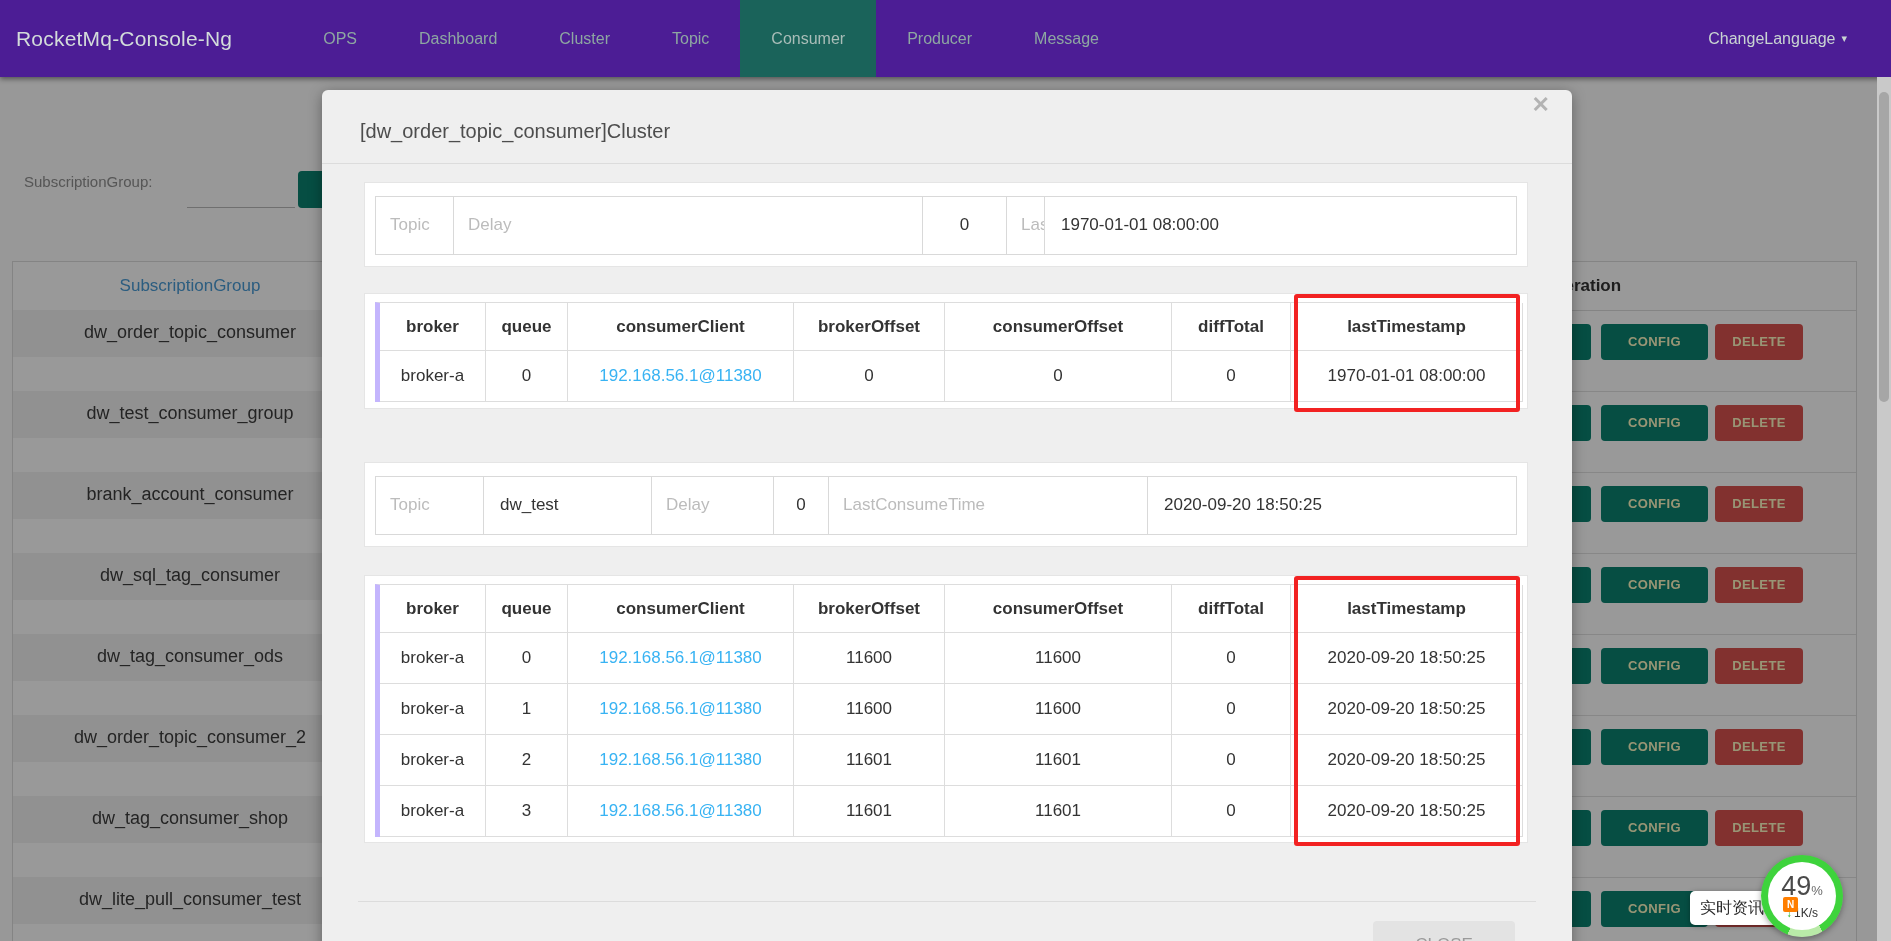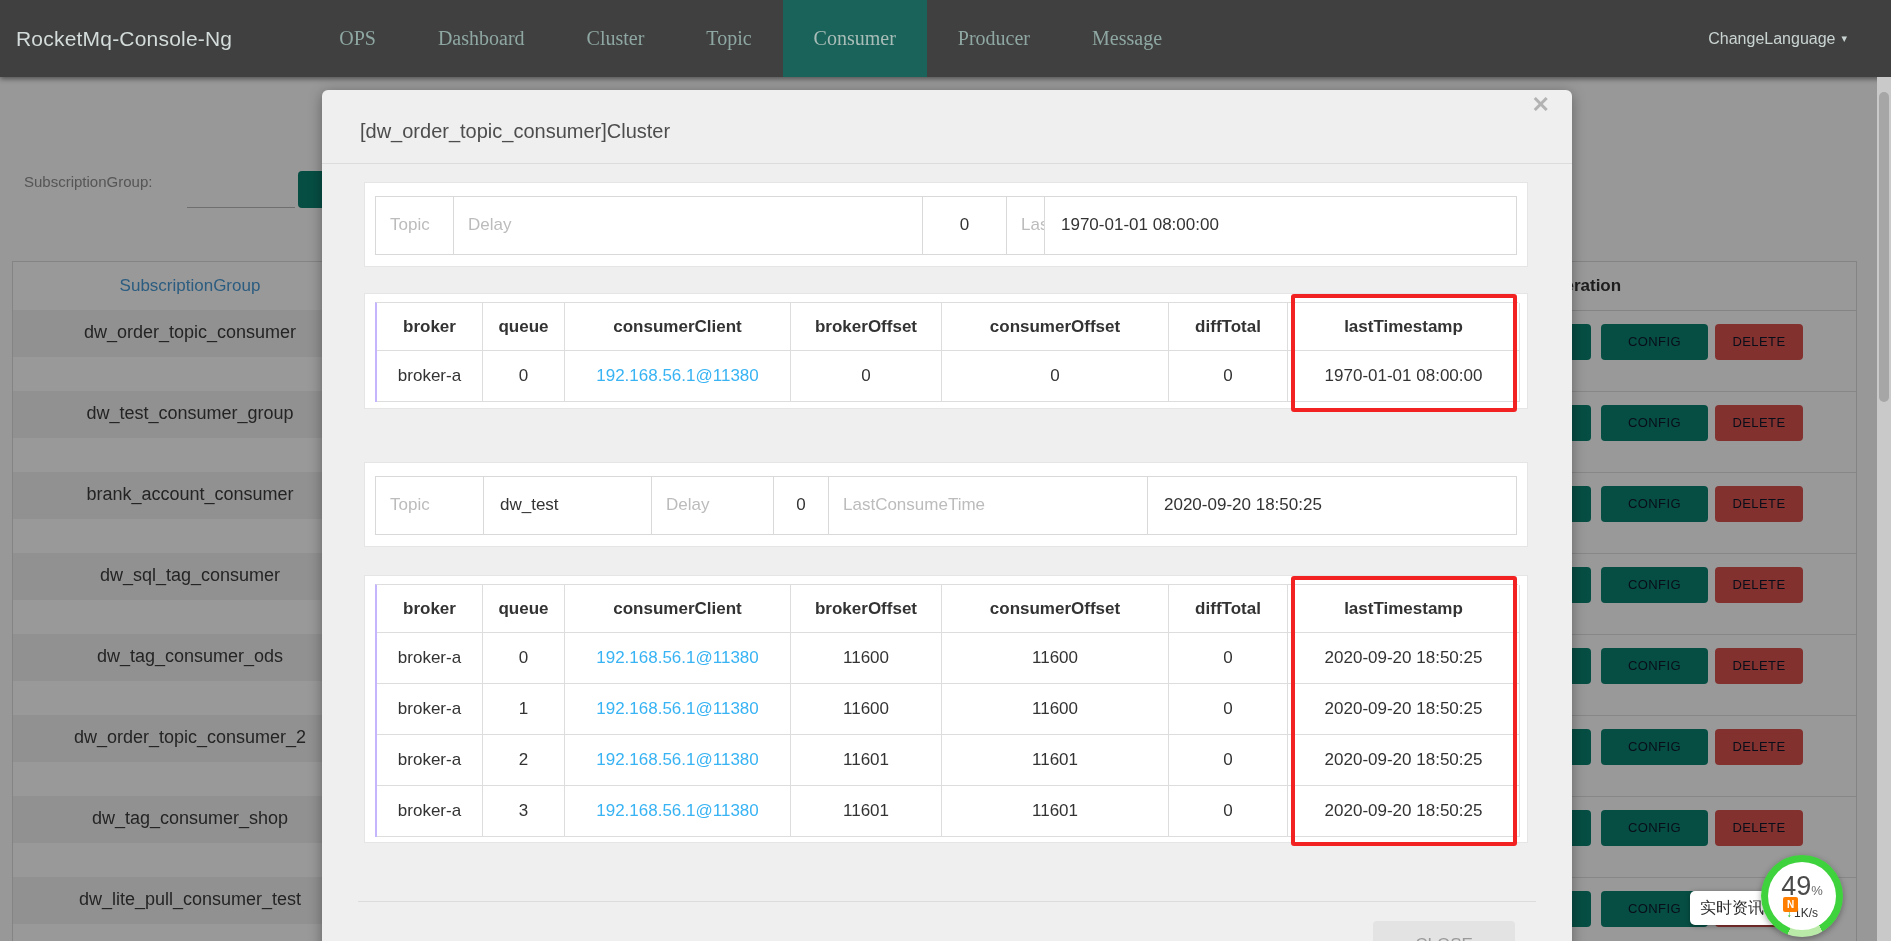--- a/index.html
+++ b/index.html
@@ -2,37 +2,37 @@
 <html><head>
 <meta charset="utf-8">
 <style>
   html,body{margin:0;padding:0;}
   body{
     width:1891px;height:941px;position:relative;overflow:hidden;
     font-family:"Liberation Sans", sans-serif;background:#fff;
   }
   
   .nav{
-    position:absolute;top:0;left:0;width:1891px;height:77px;background:#404040;
-    display:flex;align-items:center;z-index:5;box-shadow:0 2px 5px rgba(0,0,0,0.45);gap:16px;
+    position:absolute;top:0;left:0;width:1891px;height:77px;background:#4c1d95;
+    display:flex;align-items:center;z-index:5;box-shadow:0 2px 5px rgba(0,0,0,0.45);
   }
   .brand{color:#d3dcda;font-size:21px;line-height:77px;padding:0 60px 0 16px;letter-spacing:0.2px;}
   .nav-items{display:flex;align-items:stretch;}
-  .nav-item{color:#8ea7a2;font-size:20px;line-height:77px;padding:0 31px;cursor:pointer;font-family:Liberation Serif, serif;}
+  .nav-item{color:#8ea7a2;font-size:16px;line-height:77px;padding:0 31px;cursor:pointer;}
   .nav-item.active{background:#1a635a;color:#a9bdb8;}
   .lang{margin-left:auto;color:#c9d4d2;font-size:16px;line-height:77px;padding-right:44px;cursor:pointer;}
   .lang .caret{font-size:11px;margin-left:6px;vertical-align:2px;}
   
   .page{position:absolute;top:77px;left:0;width:1891px;height:864px;background:#fdfdfd;z-index:1;}
   .filter-label{position:absolute;left:24px;top:96px;font-size:15px;color:#8f8f8f;}
   .filter-input{
     position:absolute;left:187px;top:104px;width:104px;height:24px;border:none;outline:none;
     border-bottom:1px solid #b9b9b9;background:transparent;font-size:15px;color:#333;
   }
-  .btn{border:none;border-radius:4px;color:#0f172a;font-size:13px;font-weight:normal;
+  .btn{border:none;border-radius:4px;color:#fef9c3;font-size:13px;font-weight:bold;
        letter-spacing:0.4px;text-align:center;cursor:pointer;}
   .btn.teal{background:#0a8270;}
   .btn.red{background:#d9534f;}
   .add-sliver{position:absolute;left:298px;top:94px;width:70px;height:37px;}
   .bg-table{position:absolute;left:12px;top:184px;width:1843px;height:757px;border:1px solid #ddd;background:#fff;}
   .bg-head{position:absolute;left:0;top:0;width:100%;height:48px;border-bottom:1px solid #ddd;}
   .group-head{position:absolute;left:0;top:0;width:354px;line-height:48px;text-align:center;
               color:#4a9bd5;font-size:17px;cursor:pointer;}
   .op-head{position:absolute;left:1568px;top:0;line-height:48px;transform:translateX(-50%);
            color:#333;font-size:17px;font-weight:bold;}
@@ -56,21 +56,21 @@
   .modal-divider{position:absolute;left:0;top:73px;width:100%;border-bottom:1px solid #dcdcdc;}
   .panel{position:absolute;left:42px;width:1164px;background:#fff;border:1px solid #e5e5e5;box-sizing:border-box;}
   .info-row{display:grid;margin:13px 10px;border:1px solid #d9d9d9;height:57px;}
   .info-cell{border-right:1px solid #d9d9d9;line-height:55px;font-size:17px;white-space:nowrap;overflow:hidden;}
   .info-cell:last-child{border-right:none;}
   .info-cell.lab{color:#bcbcbc;padding-left:14px;}
   .info-cell.val{color:#333;padding-left:16px;}
   .info-cell.center{text-align:center;padding-left:0;}
   .tablewrap{padding:8px 10px;}
   .dtable{position:relative;display:grid;grid-template-columns:106px 82px 226px 151px 227px 119px 232px;
-          border-top:1px solid #ddd;border-left:2px solid #c4b5fd;width:1143px;box-sizing:border-box;}
+          border-top:1px solid #ddd;border-left:5px solid #c4b5fd;width:1143px;box-sizing:border-box;}
   .dcell{border-right:1px solid #ddd;border-bottom:1px solid #ddd;text-align:center;font-size:17px;
          color:#333;white-space:nowrap;overflow:hidden;}
   .dcell.h{font-weight:bold;line-height:47px;height:47px;}
   .dcell.d{line-height:50px;height:50px;}
   .dcell.link{color:#38b3f3;cursor:pointer;}
   .hl-red{position:absolute;left:914px;top:-9px;width:226px;border:4px solid #f22222;border-radius:3px;
           box-sizing:border-box;pointer-events:none;z-index:3;}
   .footer-divider{position:absolute;left:36px;right:36px;top:811px;border-top:1px solid #dcdcdc;}
   .close-btn{position:absolute;left:1051px;top:831px;width:142px;height:48px;background:#e3e3e3;
              border-radius:4px;color:#9a9a9a;font-size:17px;text-align:center;line-height:48px;cursor:pointer;}

